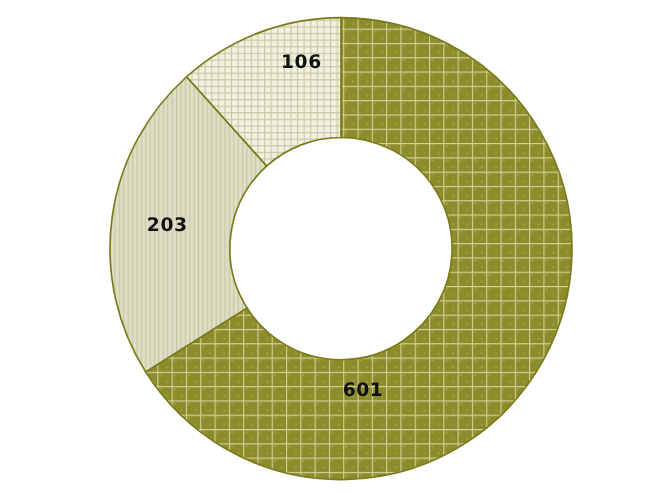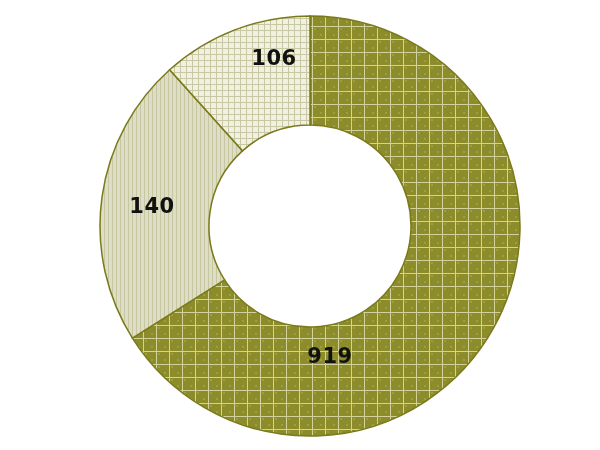--- a/index.html
+++ b/index.html
@@ -1,18 +1,18 @@
 <!DOCTYPE html>
 <html><head>
 <meta charset="utf-8">
 <style>
   html,body{margin:0;padding:0;background:#ffffff;}
   body{width:600px;height:450px;position:relative;overflow:hidden;font-family:"DejaVu Sans","Liberation Sans",sans-serif;}
   #chart{position:absolute;left:0;top:0;width:600px;height:450px;}
-  .lbl{position:absolute;text-align:center;font-weight:900;color:#111;letter-spacing:0.5px;line-height:1.15;transform:translate(-50%,-50%);font-size:21px;white-space:nowrap;}
+  .lbl{position:absolute;text-align:center;font-weight:900;color:#111;letter-spacing:0.5px;line-height:1.15;transform:translate(-50%,-50%);font-size:17px;white-space:nowrap;}
   .lbl span{display:block;}
 </style>
 </head>
 <body>
 
 <svg id="chart" viewBox="0 0 600 450" xmlns="http://www.w3.org/2000/svg">
   <defs>
     <pattern id="pDark" width="13" height="13" patternUnits="userSpaceOnUse">
       <rect width="13" height="13" fill="#8c8c2a"></rect>
       <circle cx="3" cy="3" r="1" fill="#a3a34a"></circle>
@@ -29,20 +29,20 @@
     </pattern>
   </defs>
   <g id="slices">
       <path d="M310 16 A210 210 0 1 1 132.38104005425248 338.03349975695187 L224.57373831180715 279.882778454534 A101 101 0 1 0 310 125 Z" fill="url(#pDark)" stroke="#7a7a1c" stroke-width="1.5"></path>
       <path d="M132.38104005425248 338.03349975695187 A210 210 0 0 1 169.6622547679186 69.77798726435697 L242.5042272931418 150.8646510176193 A101 101 0 0 0 224.57373831180715 279.882778454534 Z" fill="url(#pMid)" stroke="#7a7a1c" stroke-width="1.5"></path>
       <path d="M169.6622547679186 69.77798726435697 A210 210 0 0 1 309.99999999999994 16 L310 125 A101 101 0 0 0 242.5042272931418 150.8646510176193 Z" fill="url(#pLight)" stroke="#7a7a1c" stroke-width="1.5"></path>
     </g>
 </svg>
 
 <div class="lbl" style="left:330px;top:356px;">
-  <span>919</span>
+  <span>601</span>
 </div>
 <div class="lbl" style="left:152px;top:206px;">
-  <span>140</span>
+  <span>203</span>
 </div>
 <div class="lbl" style="left:274px;top:58px;">
   <span>106</span>
 </div>
 
 </body></html>

